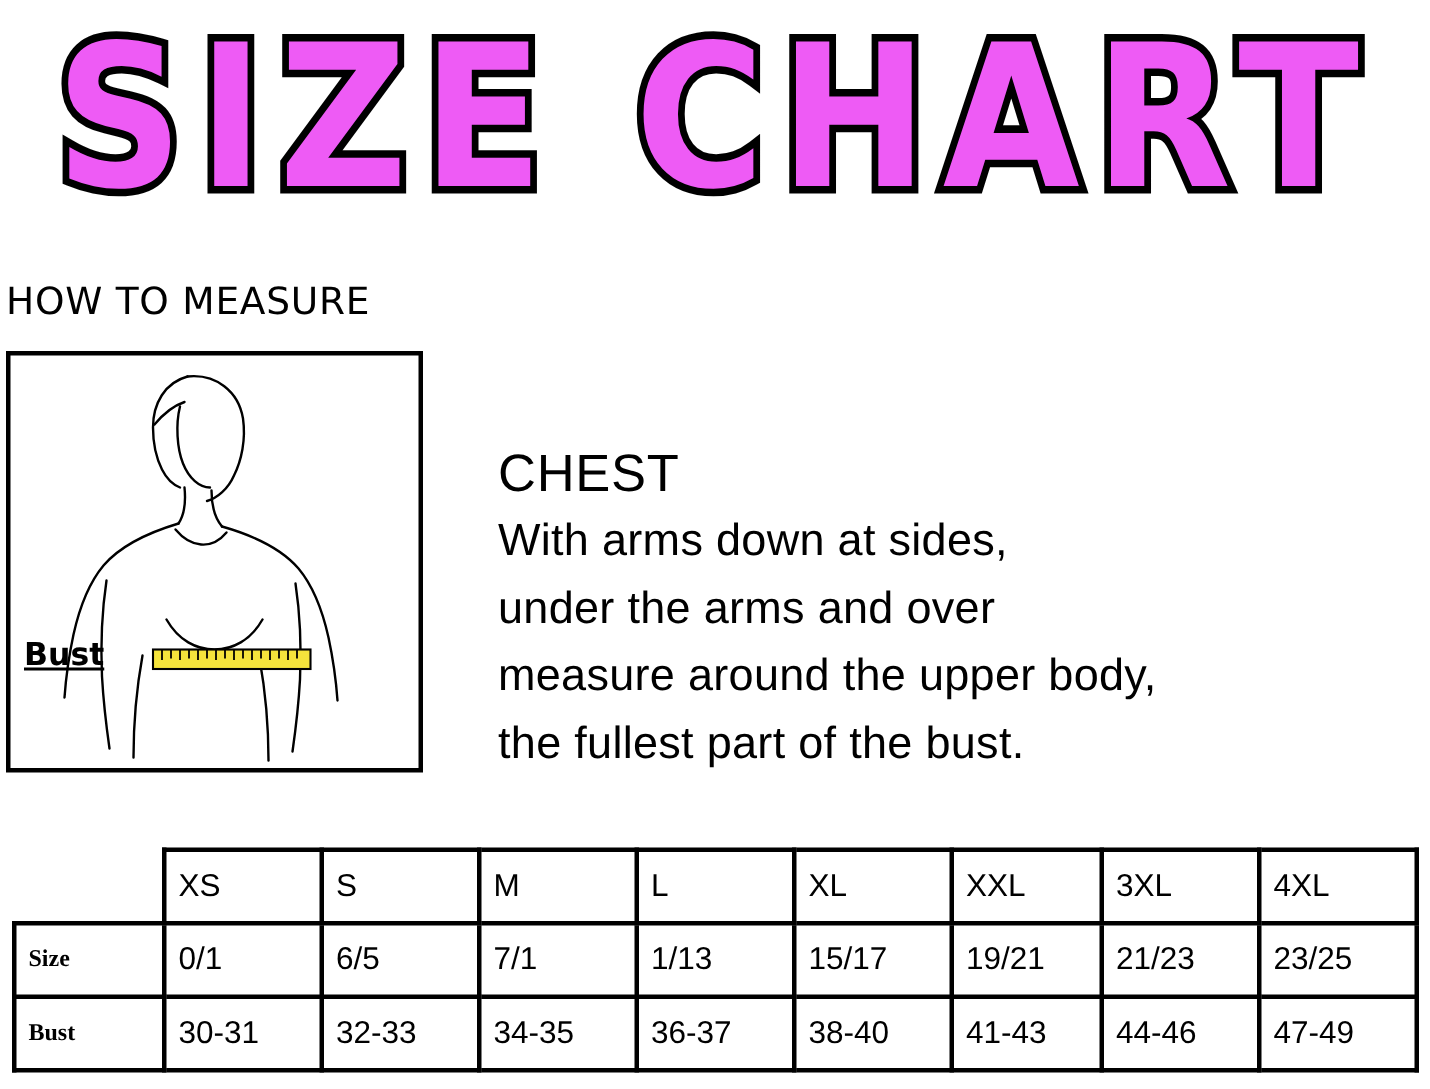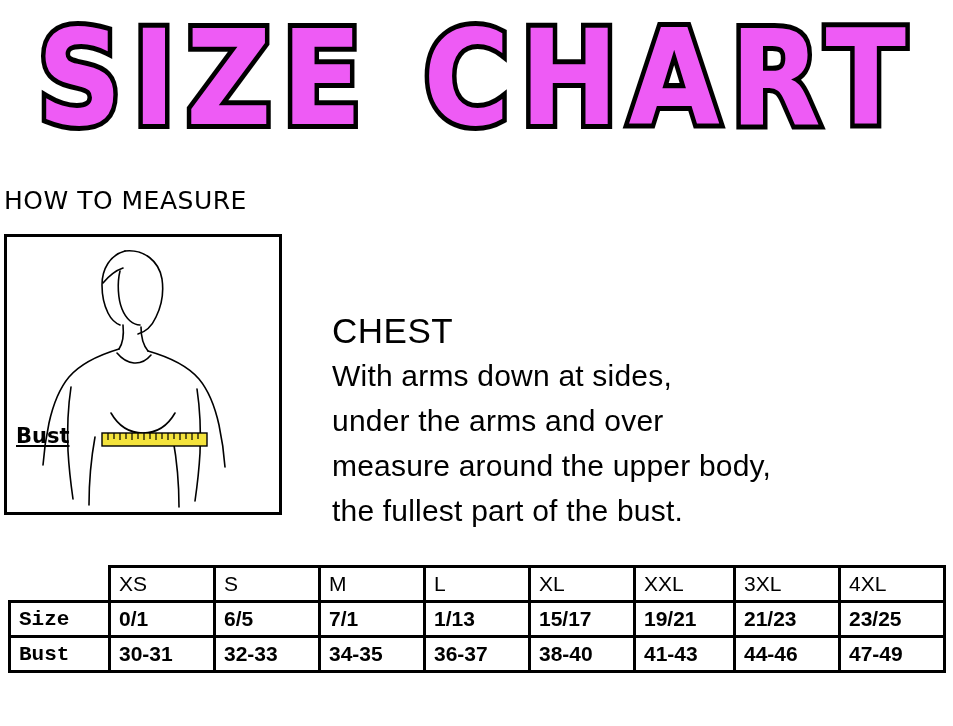--- a/index.html
+++ b/index.html
@@ -72,21 +72,21 @@
     font-family: "DejaVu Sans", sans-serif;
     font-weight: bold;
     font-size: 21px;
     text-decoration: underline;
   }
 
   
   .chest-block {
     position: absolute;
     left: 332px;
-    top: 309px;
+    top: 294px;
     width: 600px;
   }
   .chest-title {
     font-size: 35px;
     line-height: 44px;
     letter-spacing: 0.5px;
   }
   .chest-desc {
     font-size: 30px;
     line-height: 45px;
@@ -98,39 +98,39 @@
   .size-table {
     position: absolute;
     left: 8px;
     top: 565px;
     width: 938px;
     border-collapse: collapse;
     table-layout: fixed;
   }
   .size-table td {
     border: 3px solid #000000;
-    height: 35px;
+    height: 49px;
     padding: 0 0 0 8px;
     font-size: 21px;
     vertical-align: middle;
     box-sizing: border-box;
   }
   .size-table .corner-blank {
     border: none;
   }
   .size-table .rowhead {
-    font-family: Liberation Mono, monospace;
+    font-family: Liberation Serif, serif;
     font-weight: bold;
-    font-size: 21px;
+    font-size: 16px;
     width: 100px;
   }
   .size-table .colhead {
     font-size: 21px;
   }
-  .size-table td.cell { font-size: 21px; font-weight: bold; }
+  .size-table td.cell { font-size: 21px; }
 </style>
 </head>
 <body>
 
 <div class="title-wrap">
   <div class="title-text">SIZE CHART</div>
 </div>
 
 <div class="how-to">HOW TO MEASURE</div>
 

